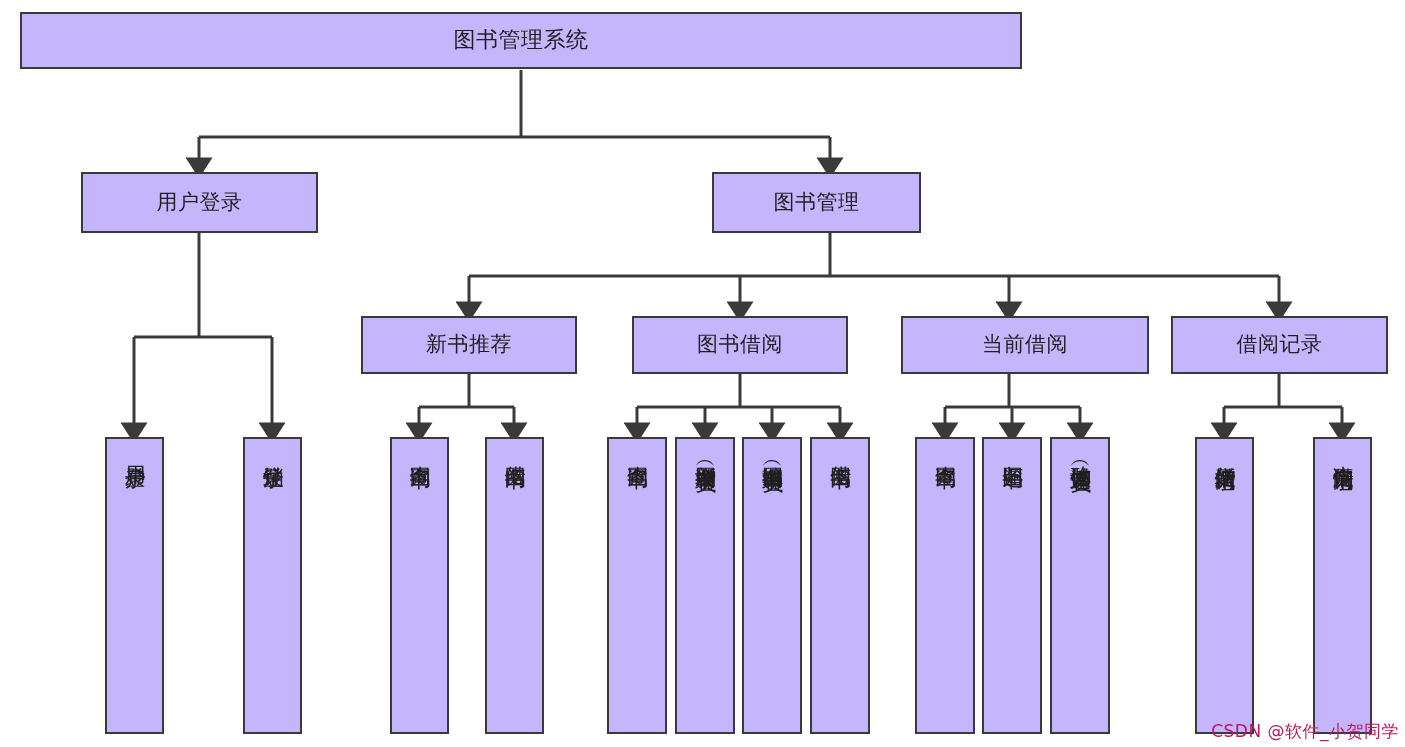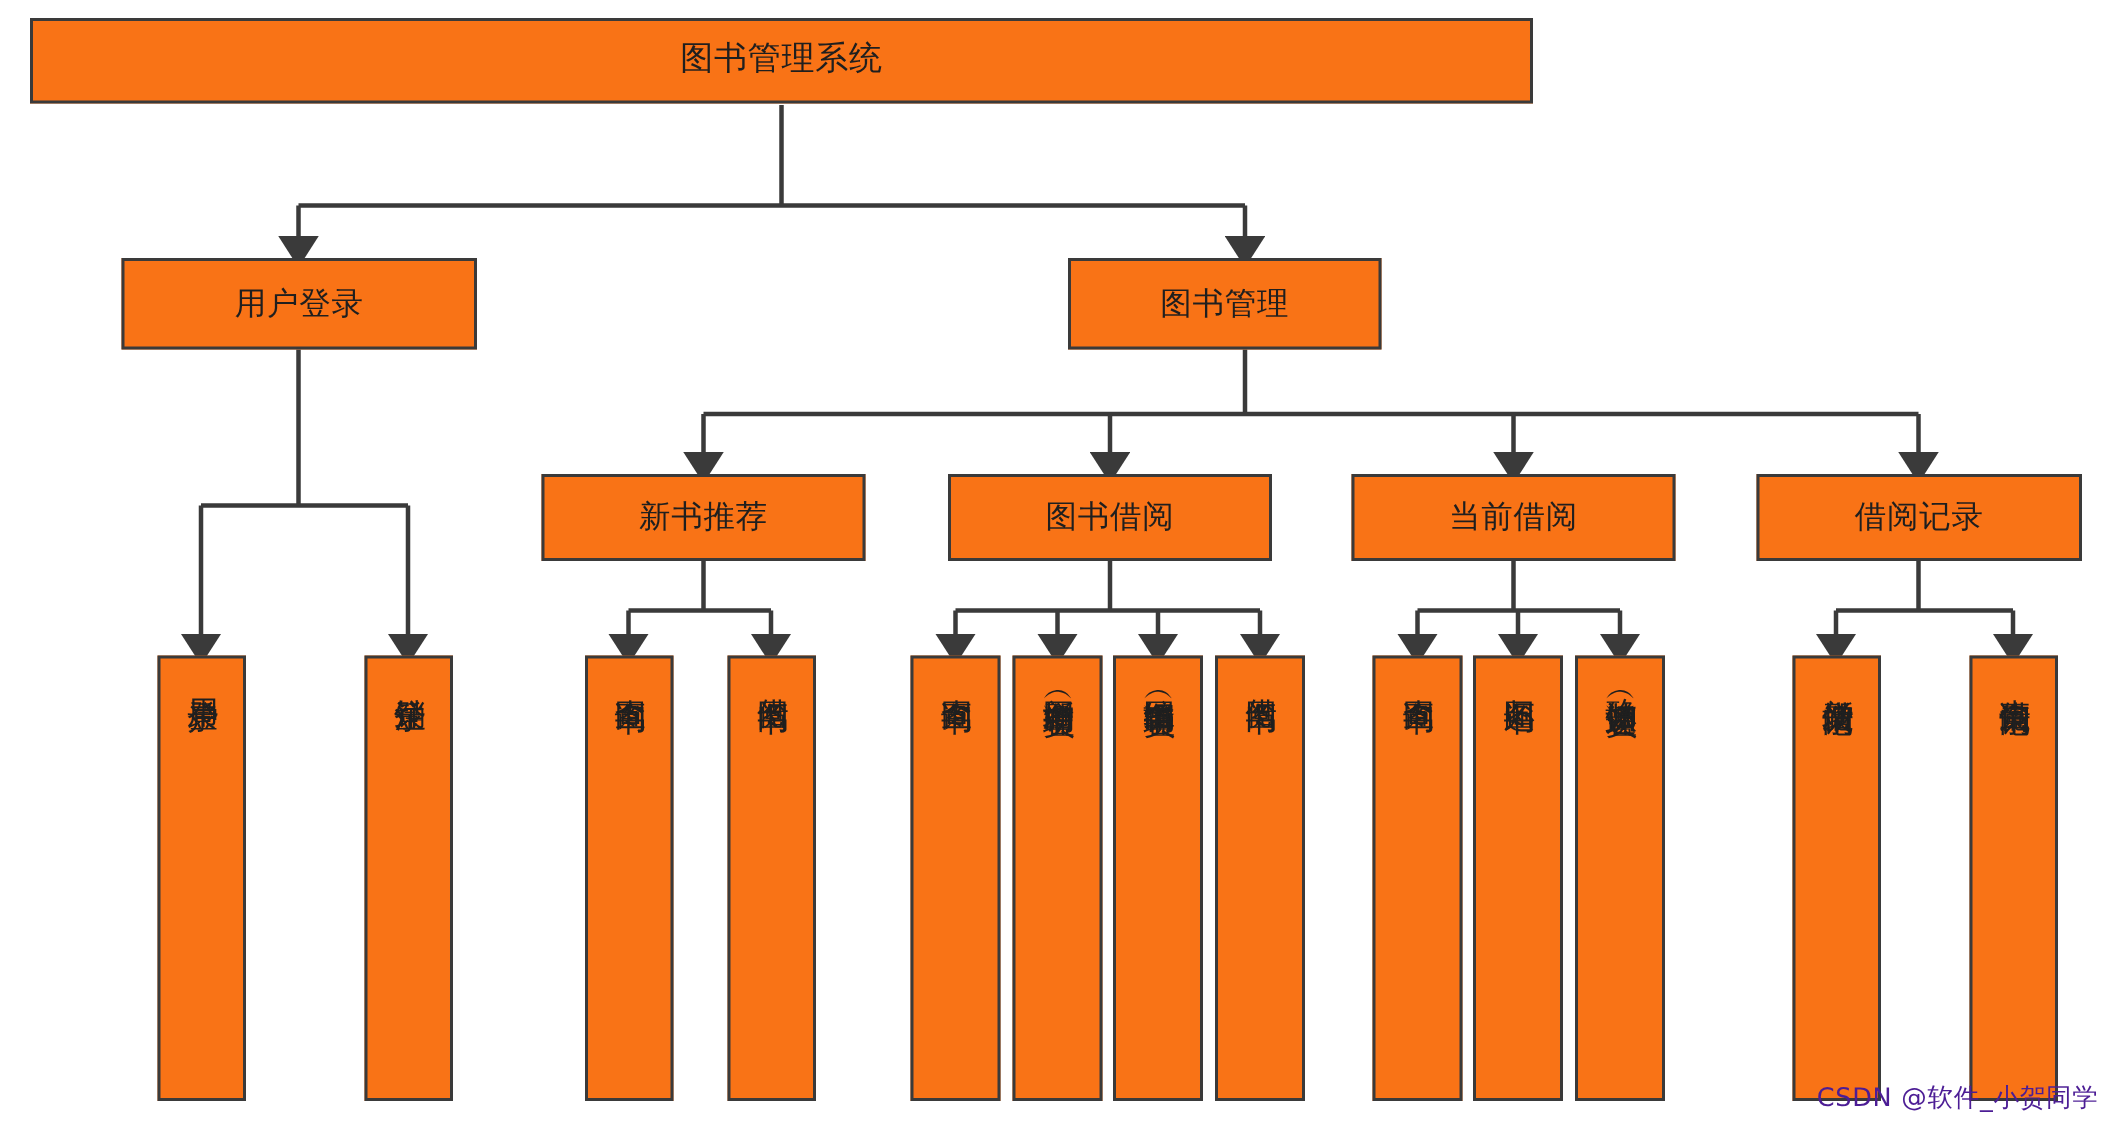--- a/index.html
+++ b/index.html
@@ -22,21 +22,21 @@
     left: 0;
     top: 0;
     width: 1405px;
     height: 747px;
     pointer-events: none;
   }
   .node {
     position: absolute;
     box-sizing: border-box;
     border: 2px solid #3a3a3a;
-    background: #f97316;
+    background: #c4b5fd;
     display: flex;
     align-items: center;
     justify-content: center;
     color: #1a1a1a;
   }
   .node-label {
     font-size: 21px;
     line-height: 1.1;
     letter-spacing: 0.5px;
     white-space: nowrap;
@@ -55,21 +55,21 @@
     line-height: 1.12;
     letter-spacing: 1px;
     white-space: normal;
     max-height: 276px;
   }
   .watermark {
     position: absolute;
     right: 6px;
     bottom: 4px;
     font-size: 17px;
-    color: #4c1d95;
+    color: #be185d;
     white-space: nowrap;
     letter-spacing: 0.5px;
   }
 </style>
 </head>
 <body>
 
 <div id="canvas">
 
   <svg id="wires" viewBox="0 0 1405 747">
@@ -132,21 +132,21 @@
   <div class="node" style="left:712px; top:172px; width:209px; height:61px;">
     <span class="node-label">图书管理</span>
   </div>
 
   <div class="node" style="left:361px; top:316px; width:216px; height:58px;">
     <span class="node-label">新书推荐</span>
   </div>
   <div class="node" style="left:632px; top:316px; width:216px; height:58px;">
     <span class="node-label">图书借阅</span>
   </div>
-  <div class="node" style="left:901px; top:316px; width:216px; height:58px;">
+  <div class="node" style="left:901px; top:316px; width:248px; height:58px;">
     <span class="node-label">当前借阅</span>
   </div>
   <div class="node" style="left:1171px; top:316px; width:217px; height:58px;align-items:center;">
     <span class="node-label">借阅记录</span>
   </div>
 
   <div class="node leaf" style="left:105px; top:437px; width:59px; height:297px;">
     <span class="node-label">用户登录</span>
   </div>
   <div class="node leaf" style="left:243px; top:437px; width:59px; height:297px;">

